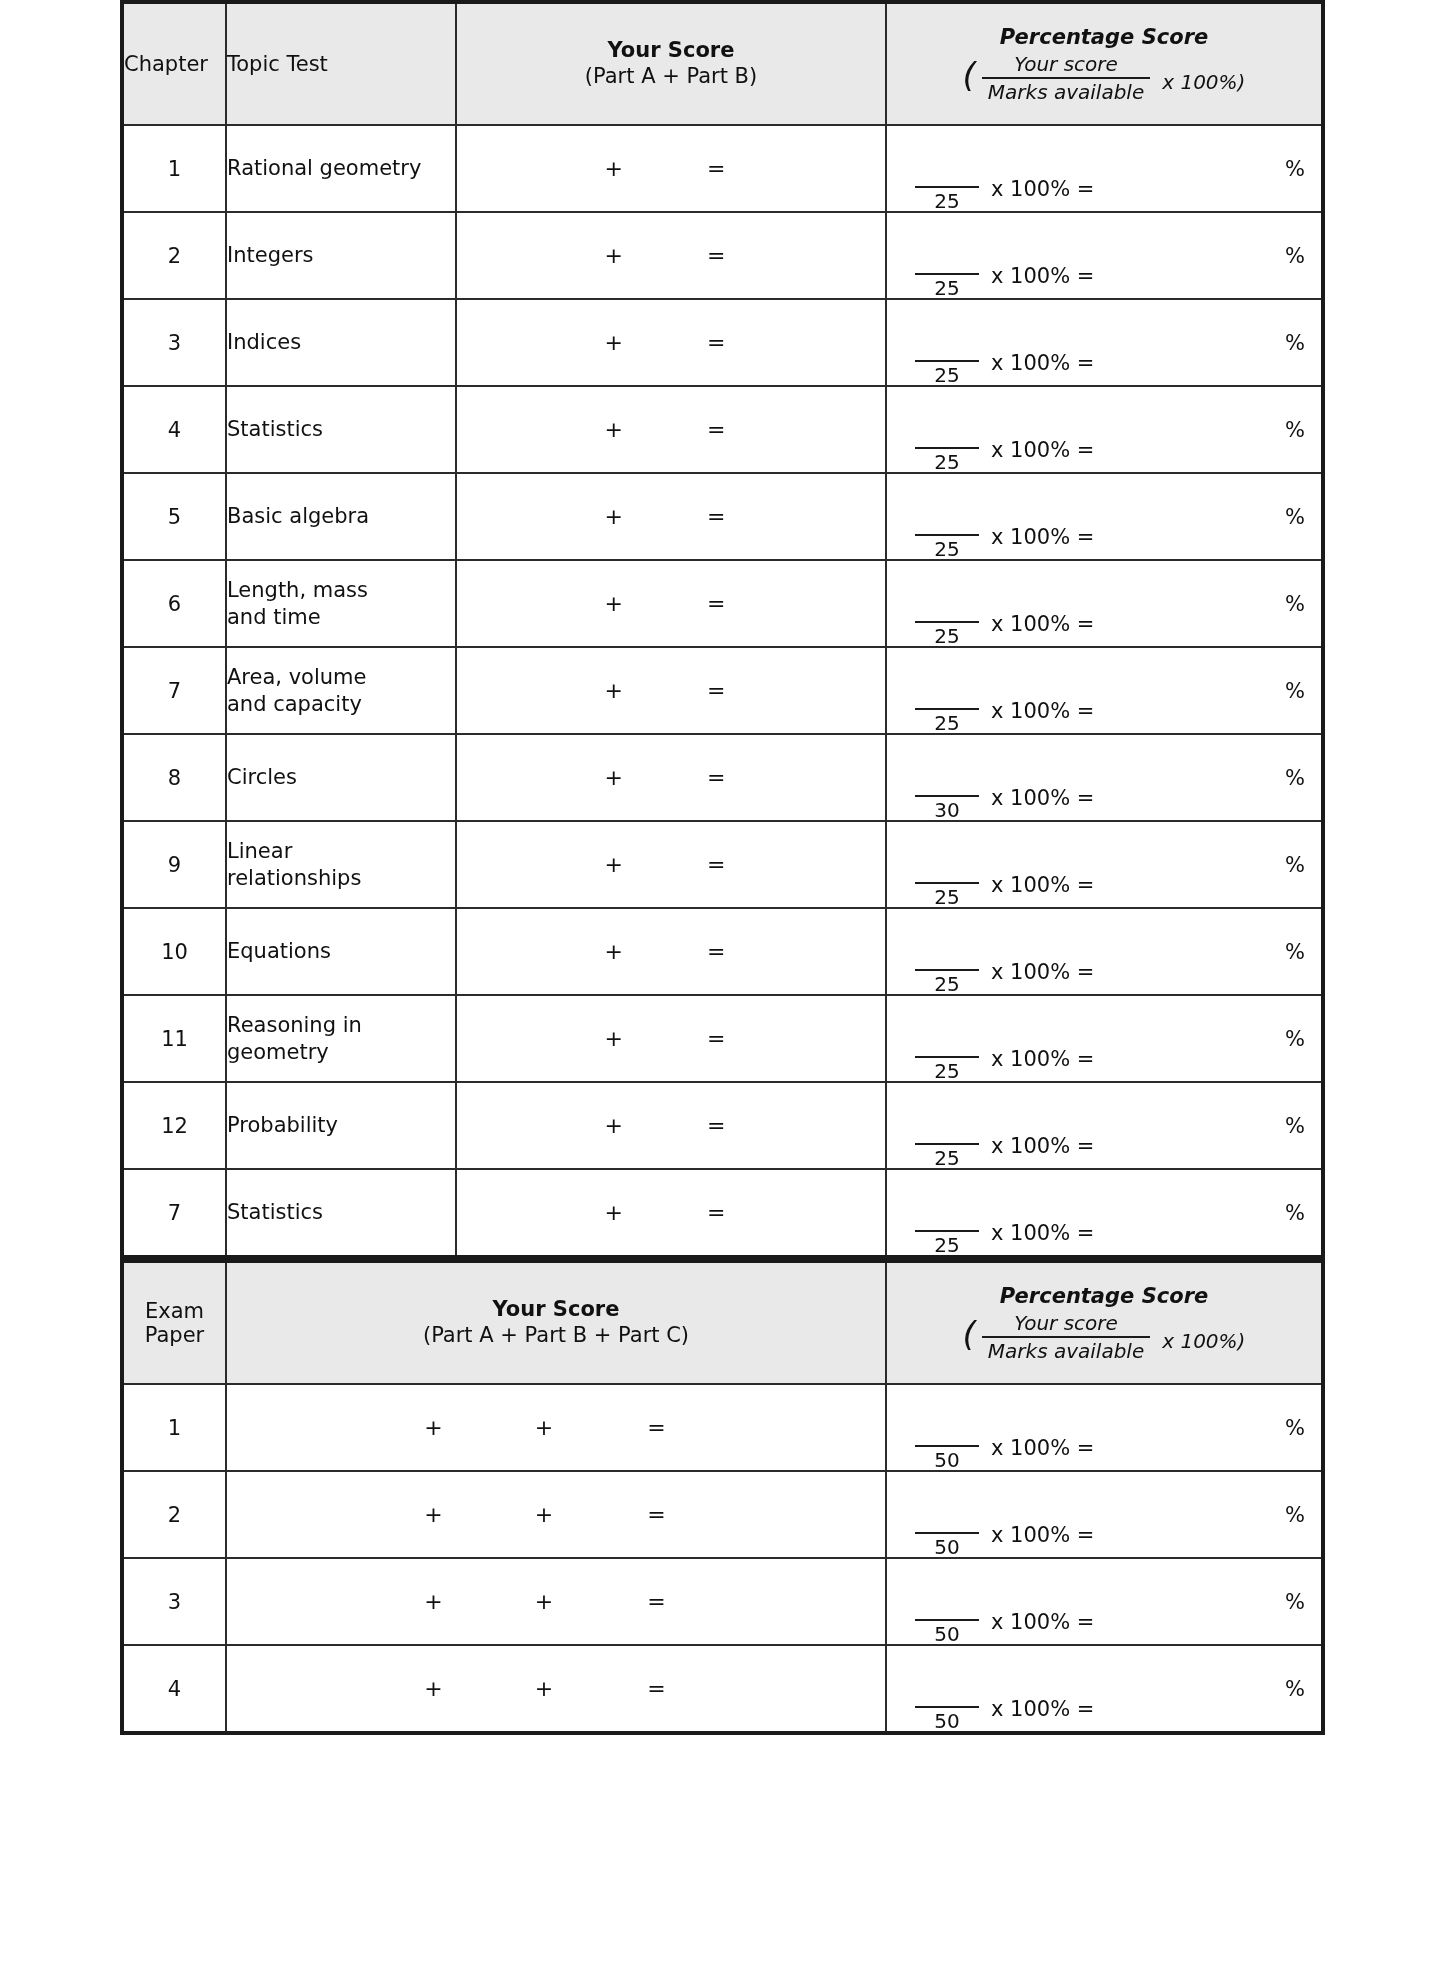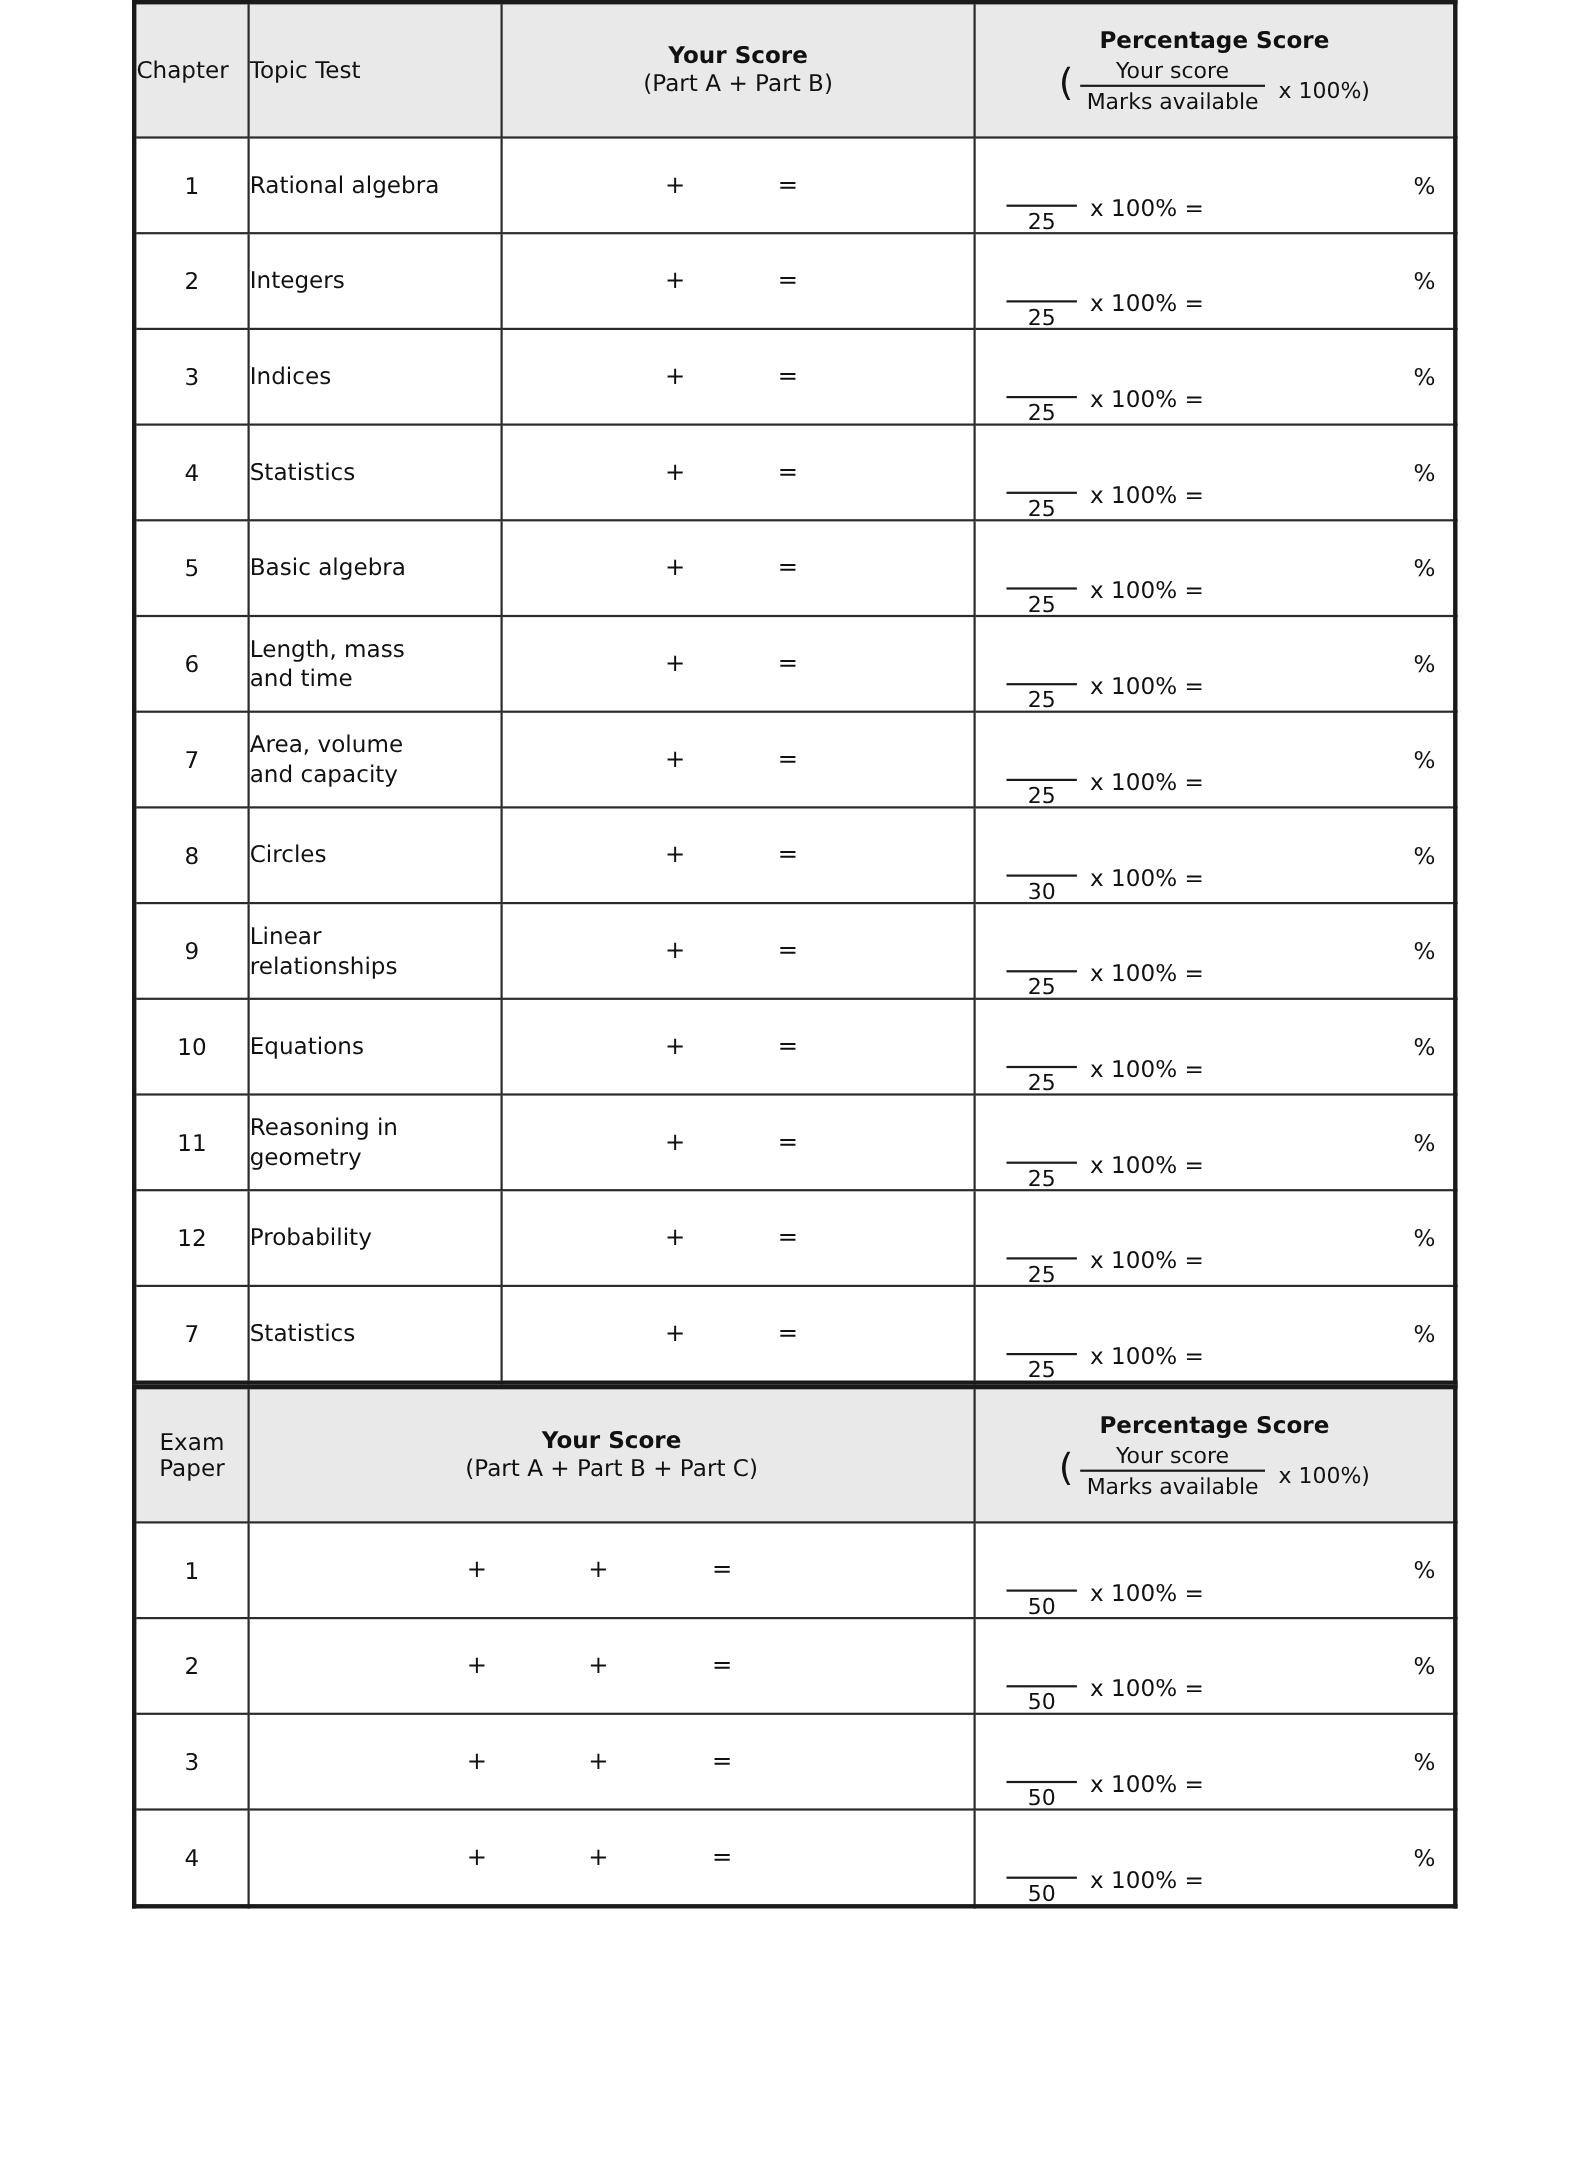--- a/index.html
+++ b/index.html
@@ -78,20 +78,21 @@
     font-weight: normal;
     font-size: 21px;
     line-height: 1.3;
   }
 
   .hdr-pct {
     height: 120px;
     text-align: center;
     vertical-align: middle;
     padding: 10px 0 12px 0;
+    font-style: italic;
   }
   .hdr-pct .pct-title {
     font-weight: bold;
     font-size: 21px;
     margin-bottom: 4px;
   }
   .frac-wrap {
     display: flex;
     align-items: center;
     justify-content: center;
@@ -196,21 +197,21 @@
               <span class="den">Marks available</span>
             </span>
             <span class="times100">x 100%)</span>
           </div>
         </td>
       </tr>
     </thead>
     <tbody id="topic-body">
         <tr>
           <td class="c-chapter">1</td>
-          <td class="c-topic">Rational algebra</td>
+          <td class="c-topic">Rational geometry</td>
           <td class="score-cell">
             <div class="score-inner">
               <span class="slot" style="width: 70px;">&nbsp;</span>
               <span class="op" style="padding: 0px 6px;">+</span>
               <span class="slot" style="width: 70px;">&nbsp;</span>
               <span class="op" style="padding: 0px 8px;">=</span>
               <span class="slot" style="width: 80px;">&nbsp;</span>
             </div>
           </td>
           <td class="pct-cell">

